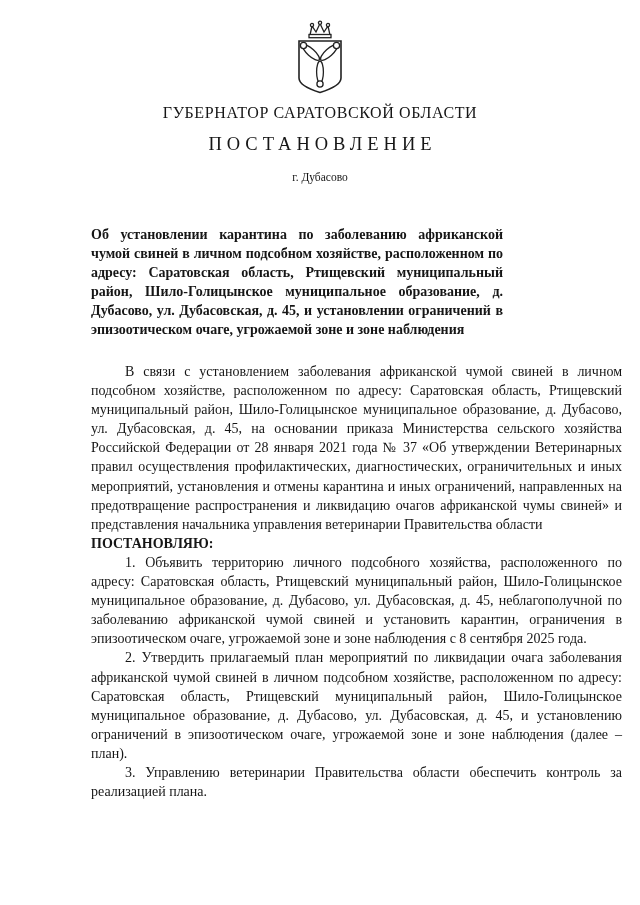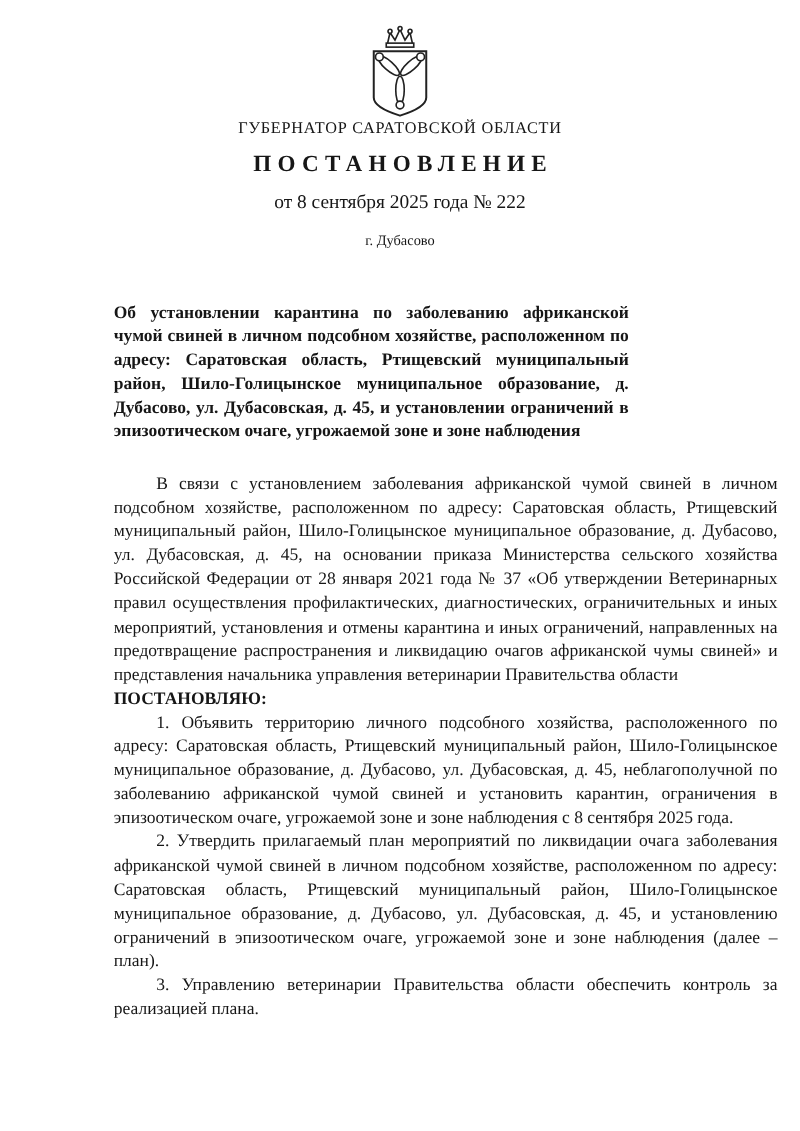--- a/index.html
+++ b/index.html
@@ -18,31 +18,31 @@
     box-sizing: border-box;
     padding-top: 20px;
   }
   .emblem-wrap {
     width: 100%;
     text-align: center;
     height: 74px;
   }
   .emblem-wrap svg { display: inline-block; }
   .authority {
-    margin-top: 0;
+    margin-top: 10px;
     text-align: center;
-    font-size: 13px;
+    font-size: 16px;
     letter-spacing: 0.6px;
     white-space: nowrap;
   }
   .doctype {
     margin-top: 12px;
     text-align: center;
     font-size: 18.5px;
-    font-weight: bold;
+    font-weight: normal;
     letter-spacing: 5px;
     padding-left: 5px; 
     white-space: nowrap;
   }
   .dateline {
     margin-top: 10px;
     text-align: center;
     font-size: 15.5px;
     white-space: nowrap;
   }
@@ -100,21 +100,20 @@
         <ellipse cx="28" cy="52" rx="11" ry="3.4" transform="rotate(90 28 52)"></ellipse>
         <circle cx="28" cy="64" r="3.1"></circle>
       </g>
     </svg>
   </div>
 
   <div class="authority">ГУБЕРНАТОР САРАТОВСКОЙ ОБЛАСТИ</div>
 
   <div class="doctype">ПОСТАНОВЛЕНИЕ</div>
 
-  <div class="dateline">от 8 сентября 2025 года № 222</div>
 
   <div class="city">г. Дубасово</div>
 
   <div class="title">Об установлении карантина по заболеванию африканской чумой свиней в личном подсобном хозяйстве, расположенном по адресу: Саратовская область, Ртищевский муниципальный район, Шило-Голицынское муниципальное образование, д. Дубасово, ул. Дубасовская, д. 45, и установлении ограничений в эпизоотическом очаге, угрожаемой зоне и зоне наблюдения</div>
 
   <div class="body-block">
     <p class="para">В связи с установлением заболевания африканской чумой свиней в личном подсобном хозяйстве, расположенном по адресу: Саратовская область, Ртищевский муниципальный район, Шило-Голицынское муниципальное образование, д. Дубасово, ул. Дубасовская, д. 45, на основании приказа Министерства сельского хозяйства Российской Федерации от 28 января 2021 года № 37 «Об утверждении Ветеринарных правил осуществления профилактических, диагностических, ограничительных и иных мероприятий, установления и отмены карантина и иных ограничений, направленных на предотвращение распространения и ликвидацию очагов африканской чумы свиней» и представления начальника управления ветеринарии Правительства области</p>
     <p class="resolve">ПОСТАНОВЛЯЮ:</p>
     <p class="para">1. Объявить территорию личного подсобного хозяйства, расположенного по адресу: Саратовская область, Ртищевский муниципальный район, Шило-Голицынское муниципальное образование, д. Дубасово, ул. Дубасовская, д. 45, неблагополучной по заболеванию африканской чумой свиней и установить карантин, ограничения в эпизоотическом очаге, угрожаемой зоне и зоне наблюдения с 8 сентября 2025 года.</p>
     <p class="para">2. Утвердить прилагаемый план мероприятий по ликвидации очага заболевания африканской чумой свиней в личном подсобном хозяйстве, расположенном по адресу: Саратовская область, Ртищевский муниципальный район, Шило-Голицынское муниципальное образование, д. Дубасово, ул. Дубасовская, д. 45, и установлению ограничений в эпизоотическом очаге, угрожаемой зоне и зоне наблюдения (далее – план).</p>

